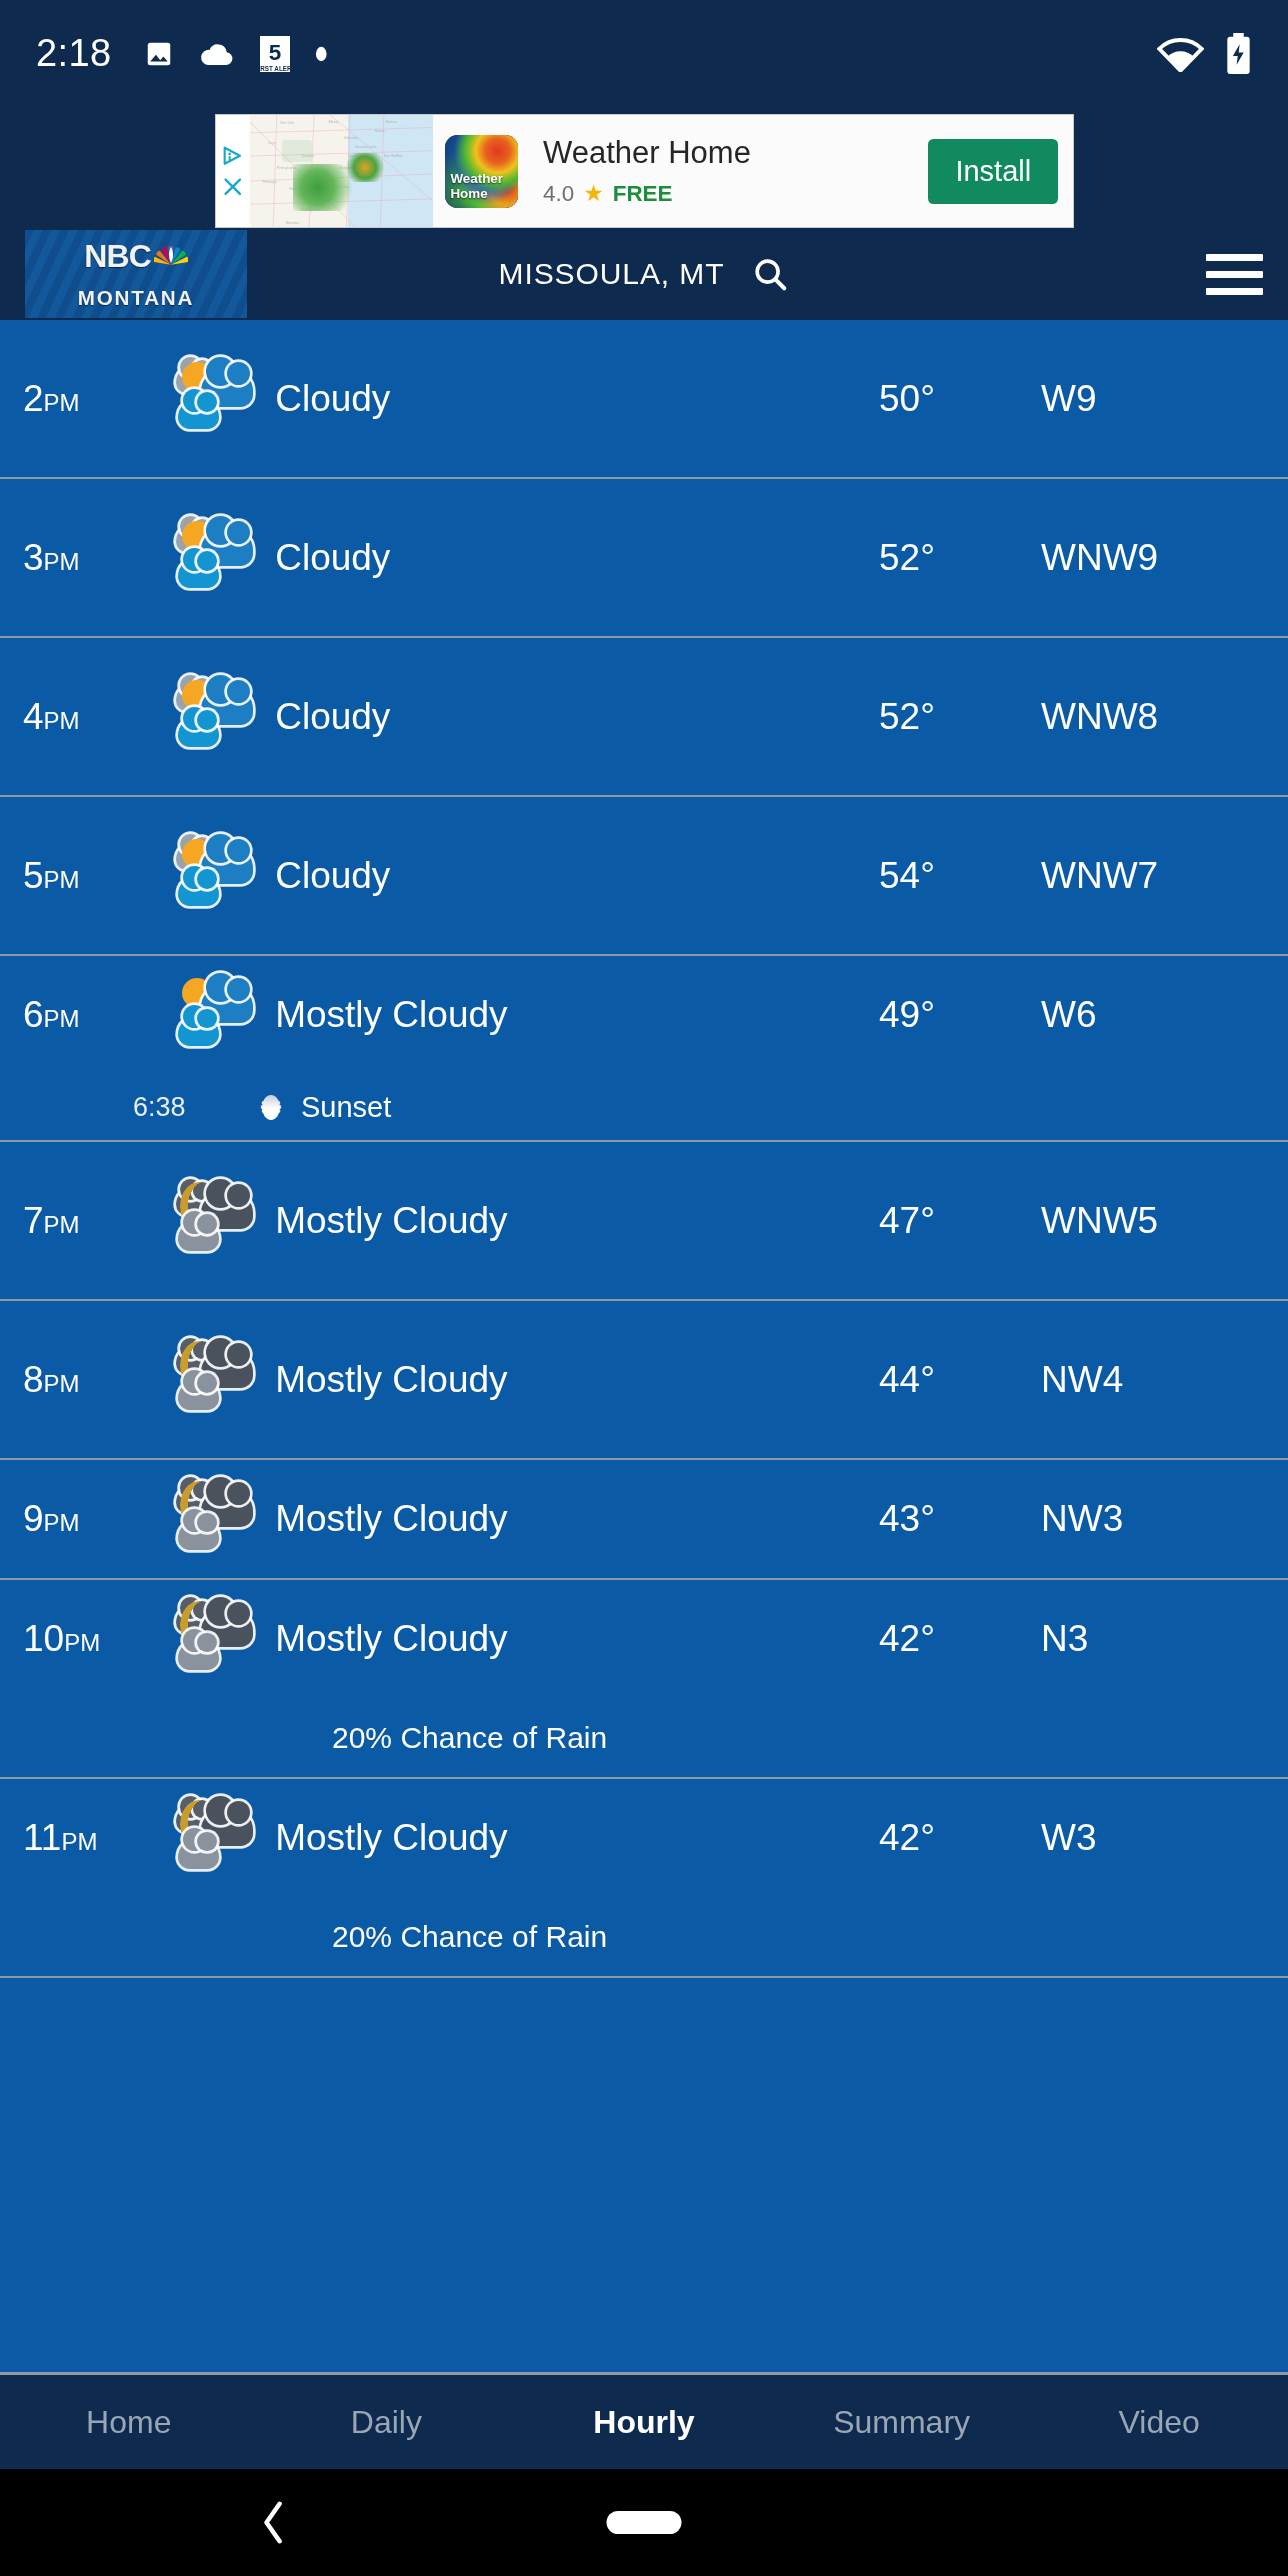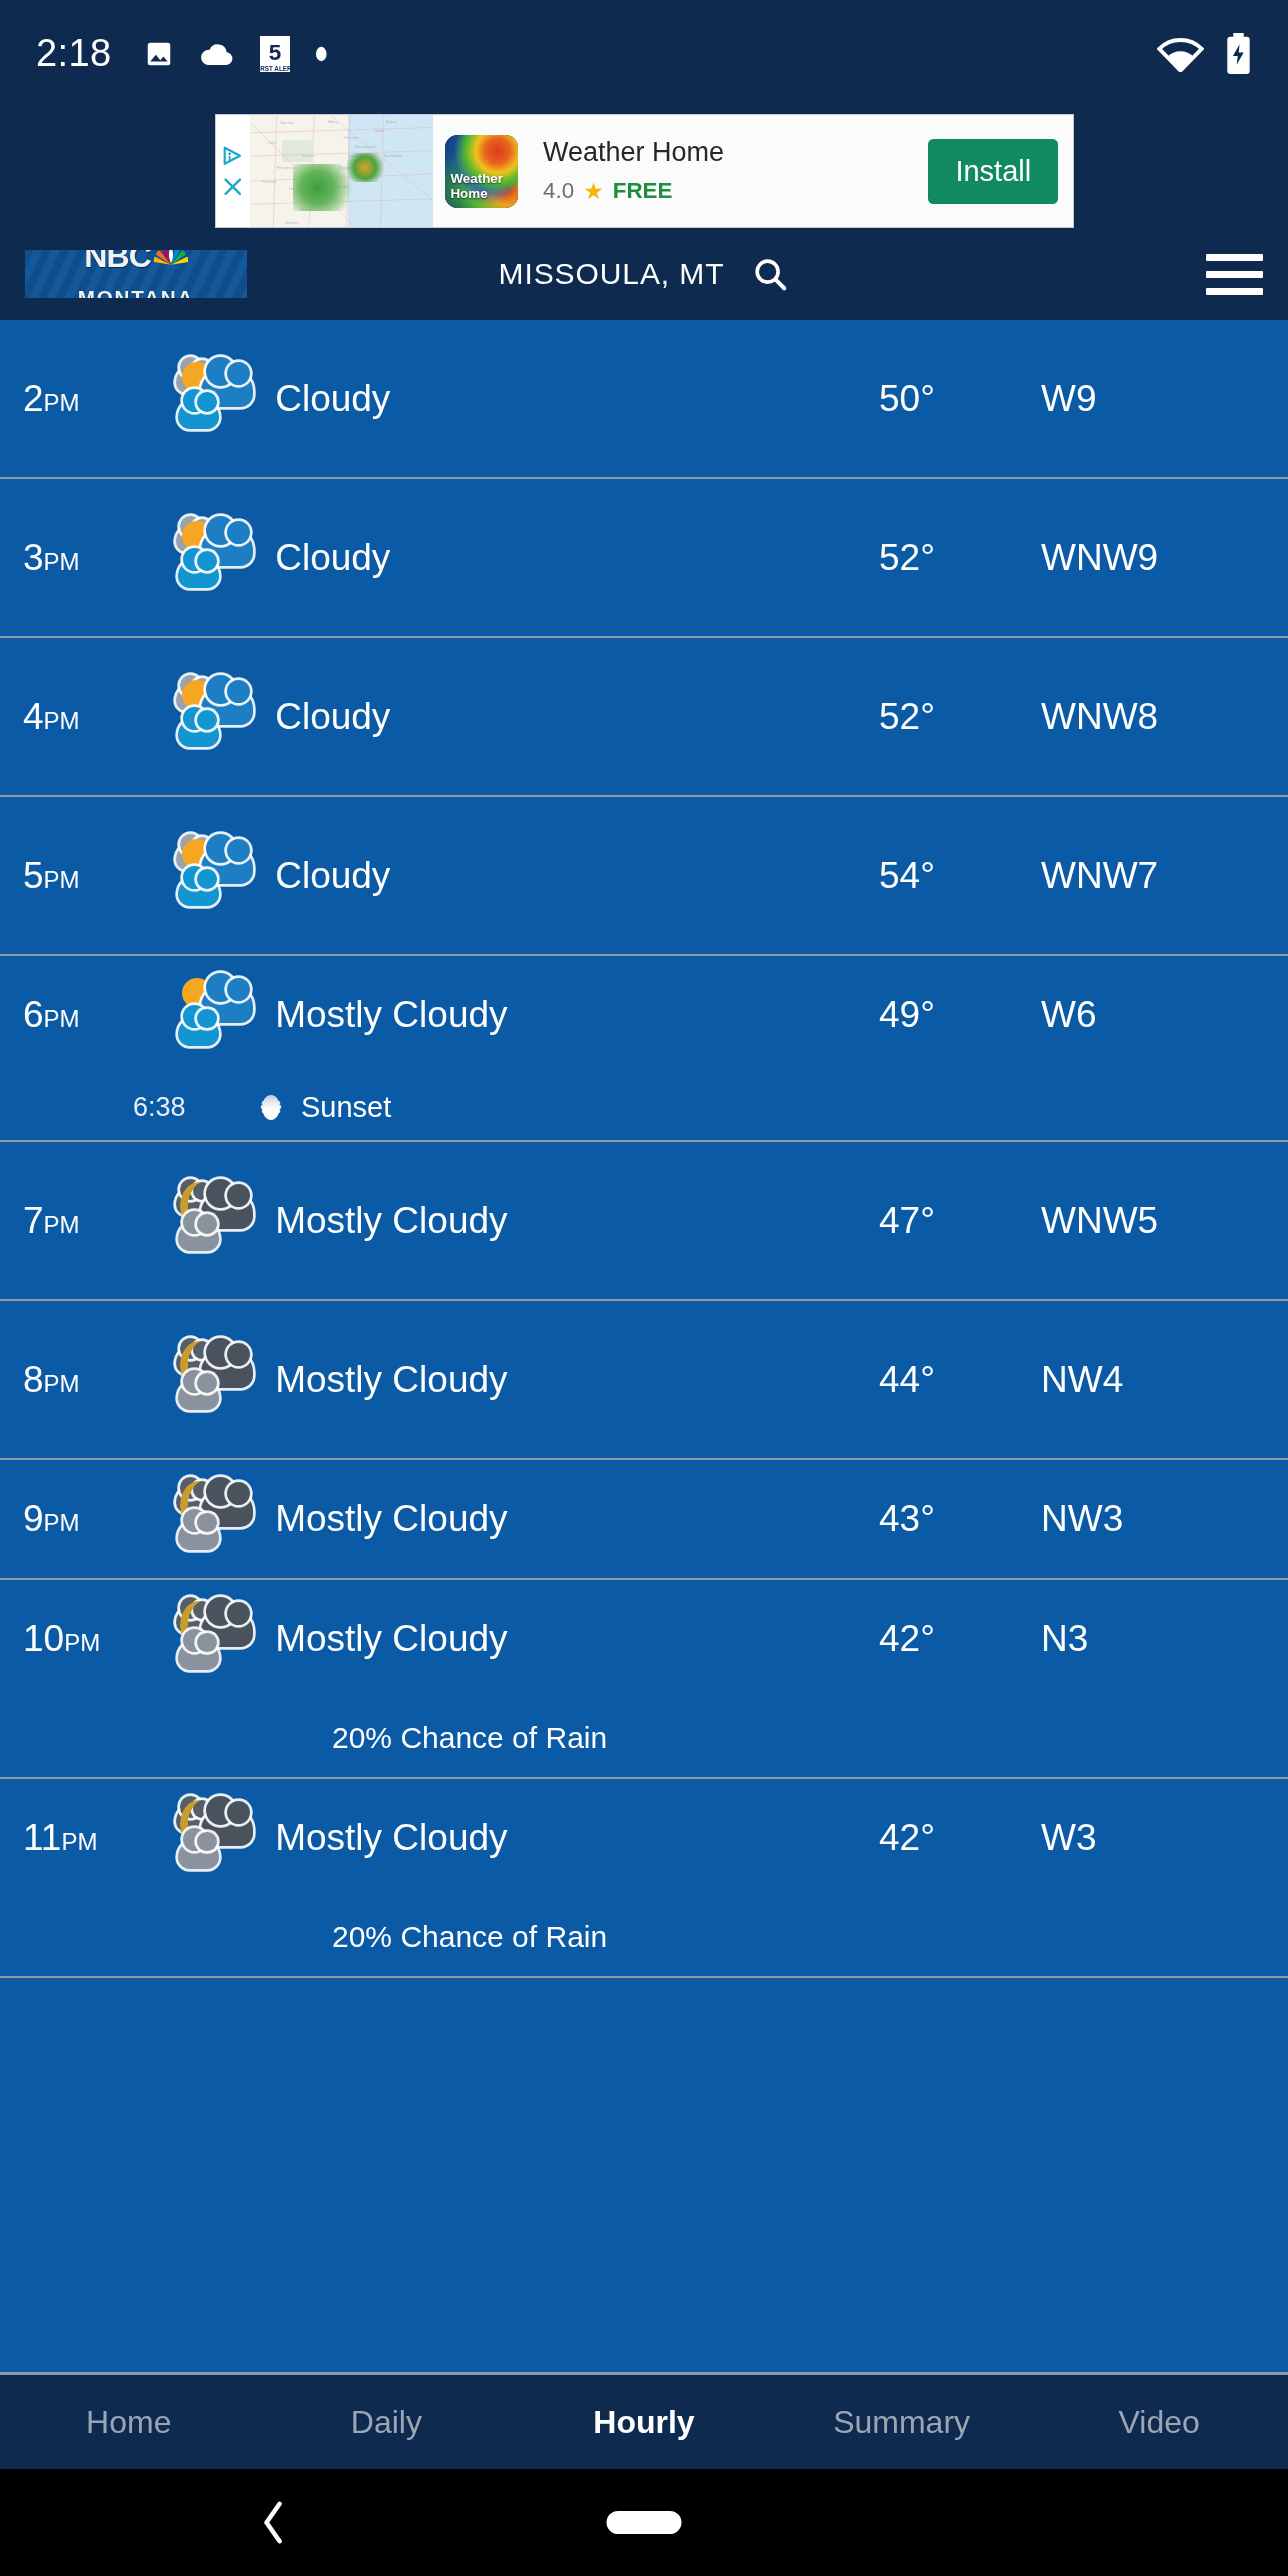--- a/index.html
+++ b/index.html
@@ -55,38 +55,38 @@
       radial-gradient(circle at 58% 50%, #2b7bd4 0%, #2d5fb8 30%, rgba(30,70,150,0) 60%),
       radial-gradient(circle at 86% 72%, #d9331c 0%, #eba21c 22%, #53bb32 42%, rgba(60,170,60,0) 62%),
       radial-gradient(circle at 30% 78%, #3da53a 0%, rgba(60,160,60,0) 55%),
       radial-gradient(ellipse at 40% 30%, #1c63b3 0%, #123a76 60%, #0d2a5c 100%);
   }
   .ad-icon .lbl {
     position:absolute; left:5.4px; bottom:7.2px; color:#fff; font-size:13.4px;
     line-height:15px; font-weight:700; text-shadow:0 0.9px 1.8px rgba(0,0,0,.7);
   }
   .ad-text { flex: 1; display: flex; flex-direction: column; justify-content: center; padding-left: 25px; }
-  .ad-title { font-size: 27px; color: #262626; line-height: 1.1; }
+  .ad-title { font-size: 31px; color: #262626; line-height: 1.1; }
   .ad-sub { display: flex; align-items: center; gap: 9px; margin-top: 10.7px; }
   .ad-rating { font-size: 22.4px; color: #6e6e6e; }
   .ad-star { color: #f5b50a; font-size: 23px; line-height: 1; }
   .ad-free { font-size: 22.4px; color: #1e8e3e; font-weight: 700; }
   .ad-install {
     align-self: center; margin-right: 14.3px;
     background: #128a5f; color: #fff; font-size: 29px;
     padding: 16px 27px; border-radius: 5.4px; border: none; white-space: nowrap;
   }
 
   
   .appbar {
     flex: 0 0 92px; background: #0E2A4F; display: flex; align-items: center;
     padding: 0 25px; position: relative;
   }
   .brand {
-    width: 222px; height: 48px; background:
+    width: 222px; height: 88px; background:
       repeating-linear-gradient(115deg, #0f4d8c 0px, #0f4d8c 8px, #14589c 8px, #14589c 16px);
     display: flex; align-items: center; justify-content: center; flex-direction: column;
     position: relative; overflow: hidden; gap: 13px;
   }
   .brand-top { display: flex; align-items: center; gap: 2.7px; }
   .brand-nbc {
     font-family: "Liberation Sans", sans-serif; font-weight: 700; font-size: 32px;
     color: #f2f2f2; letter-spacing: -0.9px; line-height: 1;
     text-shadow: 0 0.9px 0.9px rgba(0,0,0,.5);
   }

